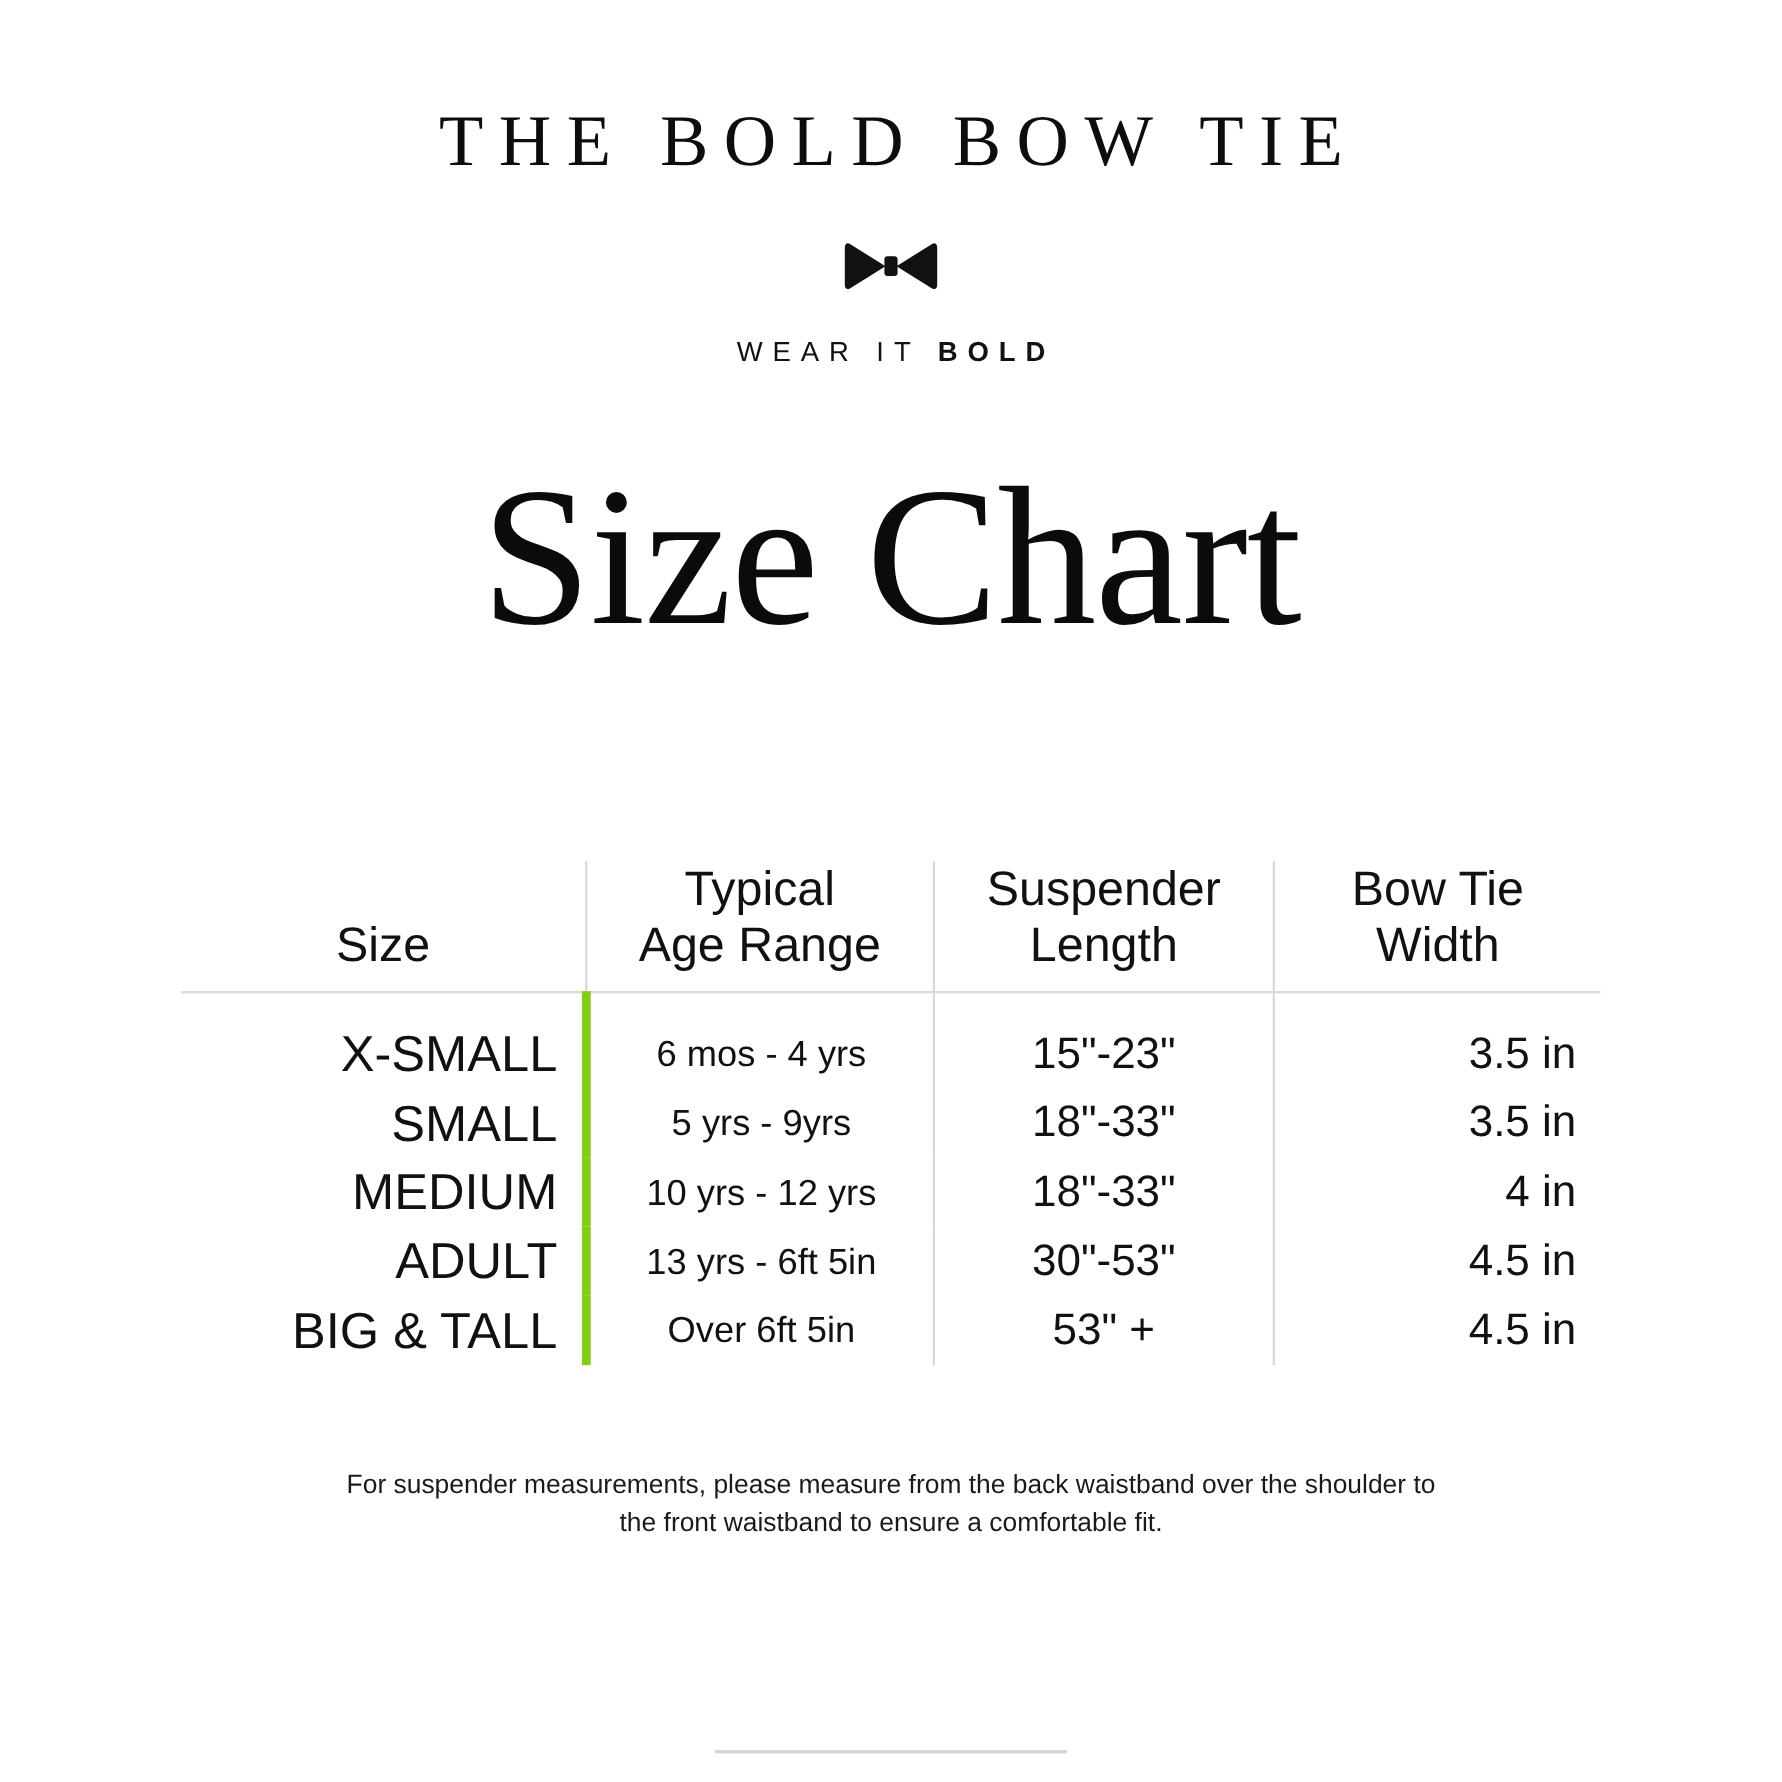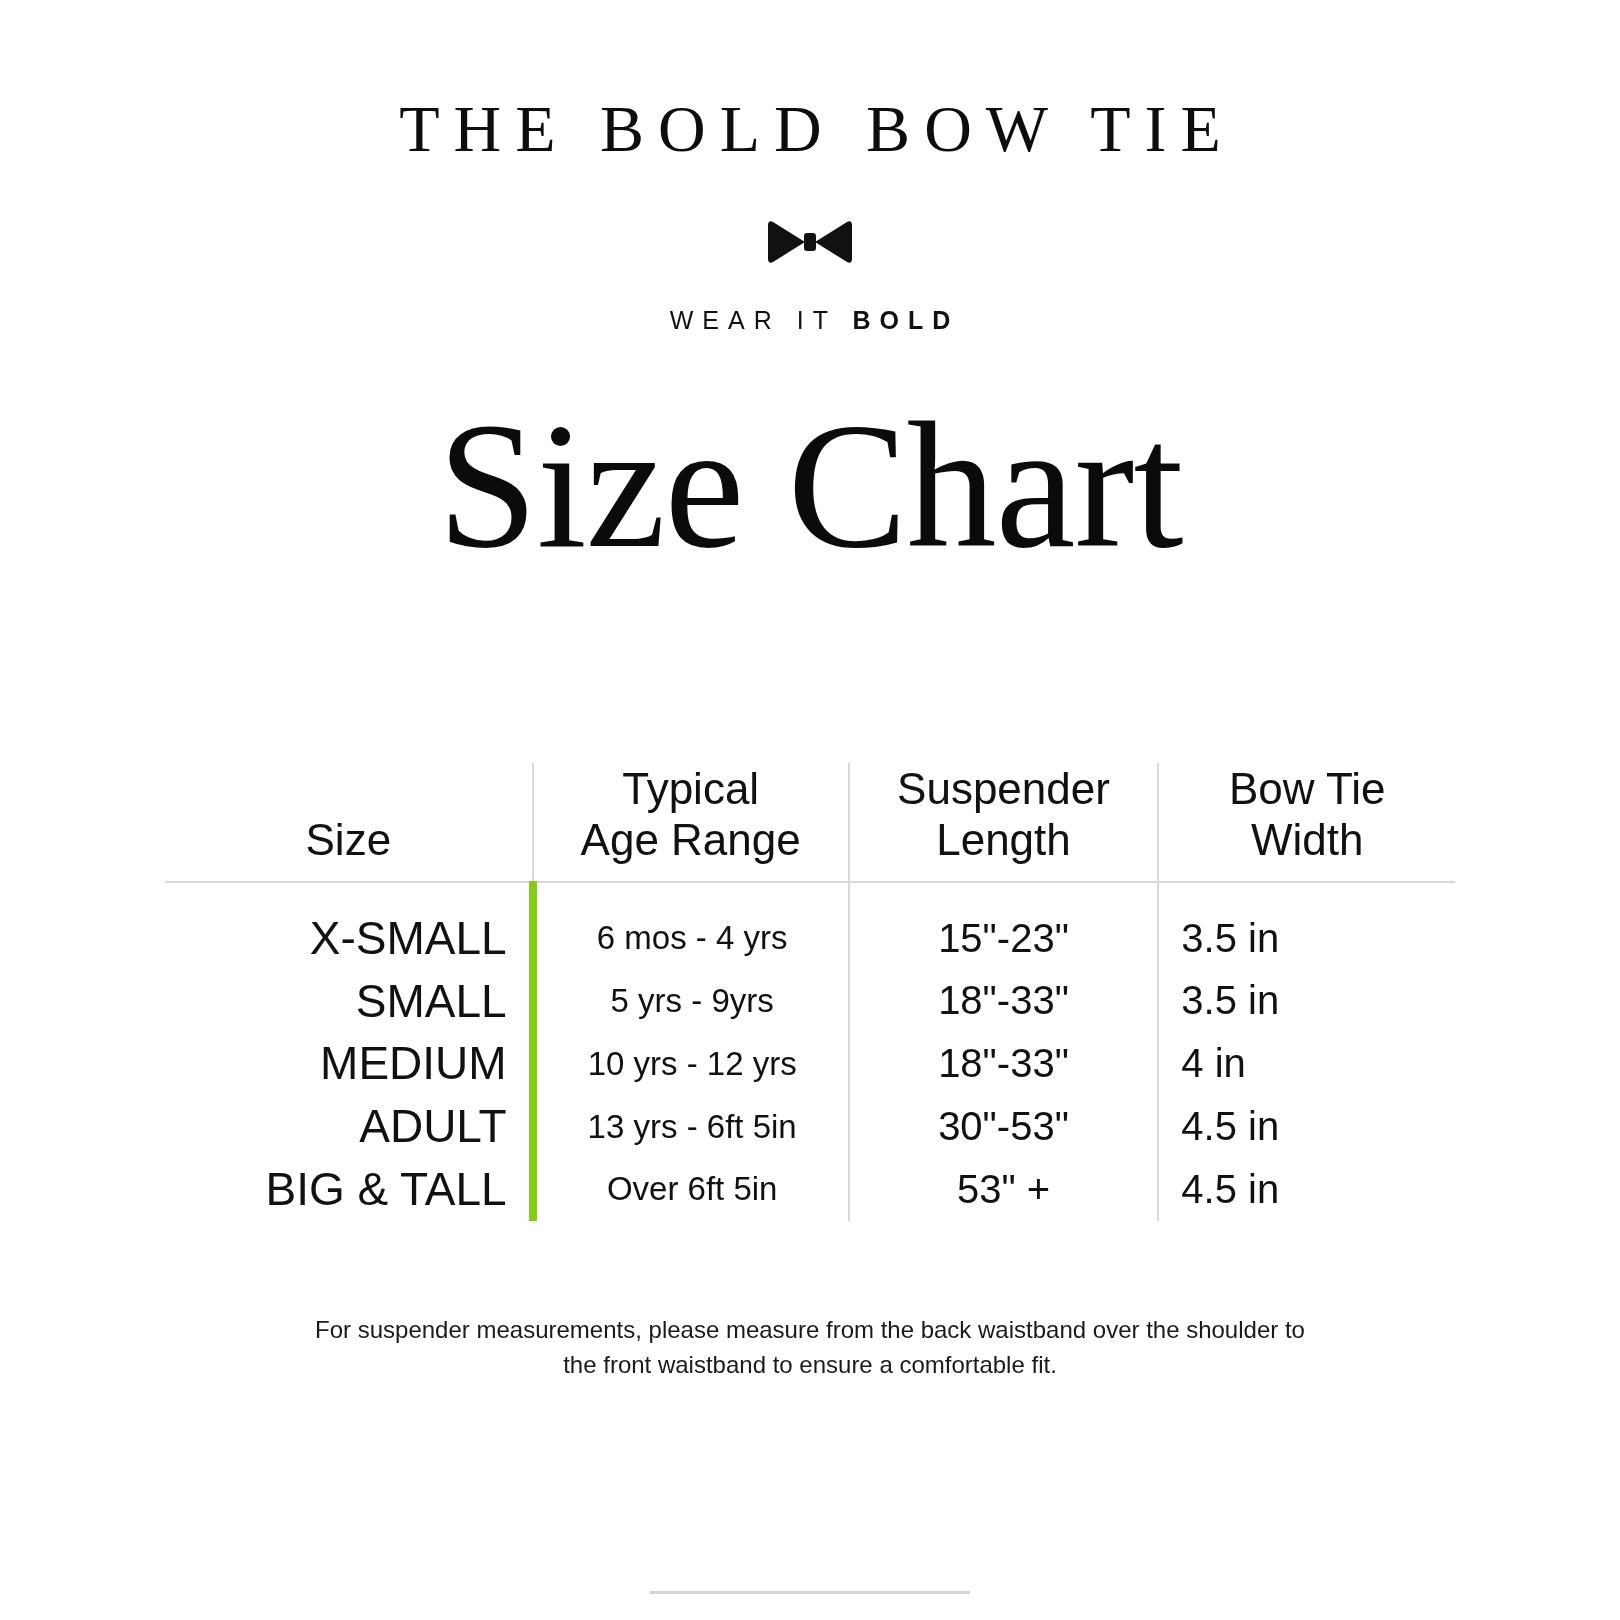--- a/index.html
+++ b/index.html
@@ -49,21 +49,21 @@
     text-indent: 9px;
     color: #111111;
     text-align: center;
   }
   .brand-tagline .bold {
     font-weight: 700;
   }
 
   
   .page-title {
-    margin-top: 56px;
+    margin-top: 76px;
     font-family: "Liberation Serif", serif;
     font-size: 180px;
     font-weight: 400;
     line-height: 1.05;
     letter-spacing: -1px;
     color: #0b0b0b;
     text-align: center;
   }
 
   
@@ -117,21 +117,21 @@
     white-space: nowrap;
   }
   tbody td.t-susp {
     font-size: 40px;
     text-align: center;
     border-right: 2px solid #d8d8d8;
     white-space: nowrap;
   }
   tbody td.t-width {
     font-size: 40px;
-    text-align: left;
+    text-align: right;
     white-space: nowrap;
   }
 
   
   .footnote {
     margin-top: 92px;
     width: 1010px;
     text-align: center;
     font-family: "Liberation Sans", sans-serif;
     font-size: 24px;

